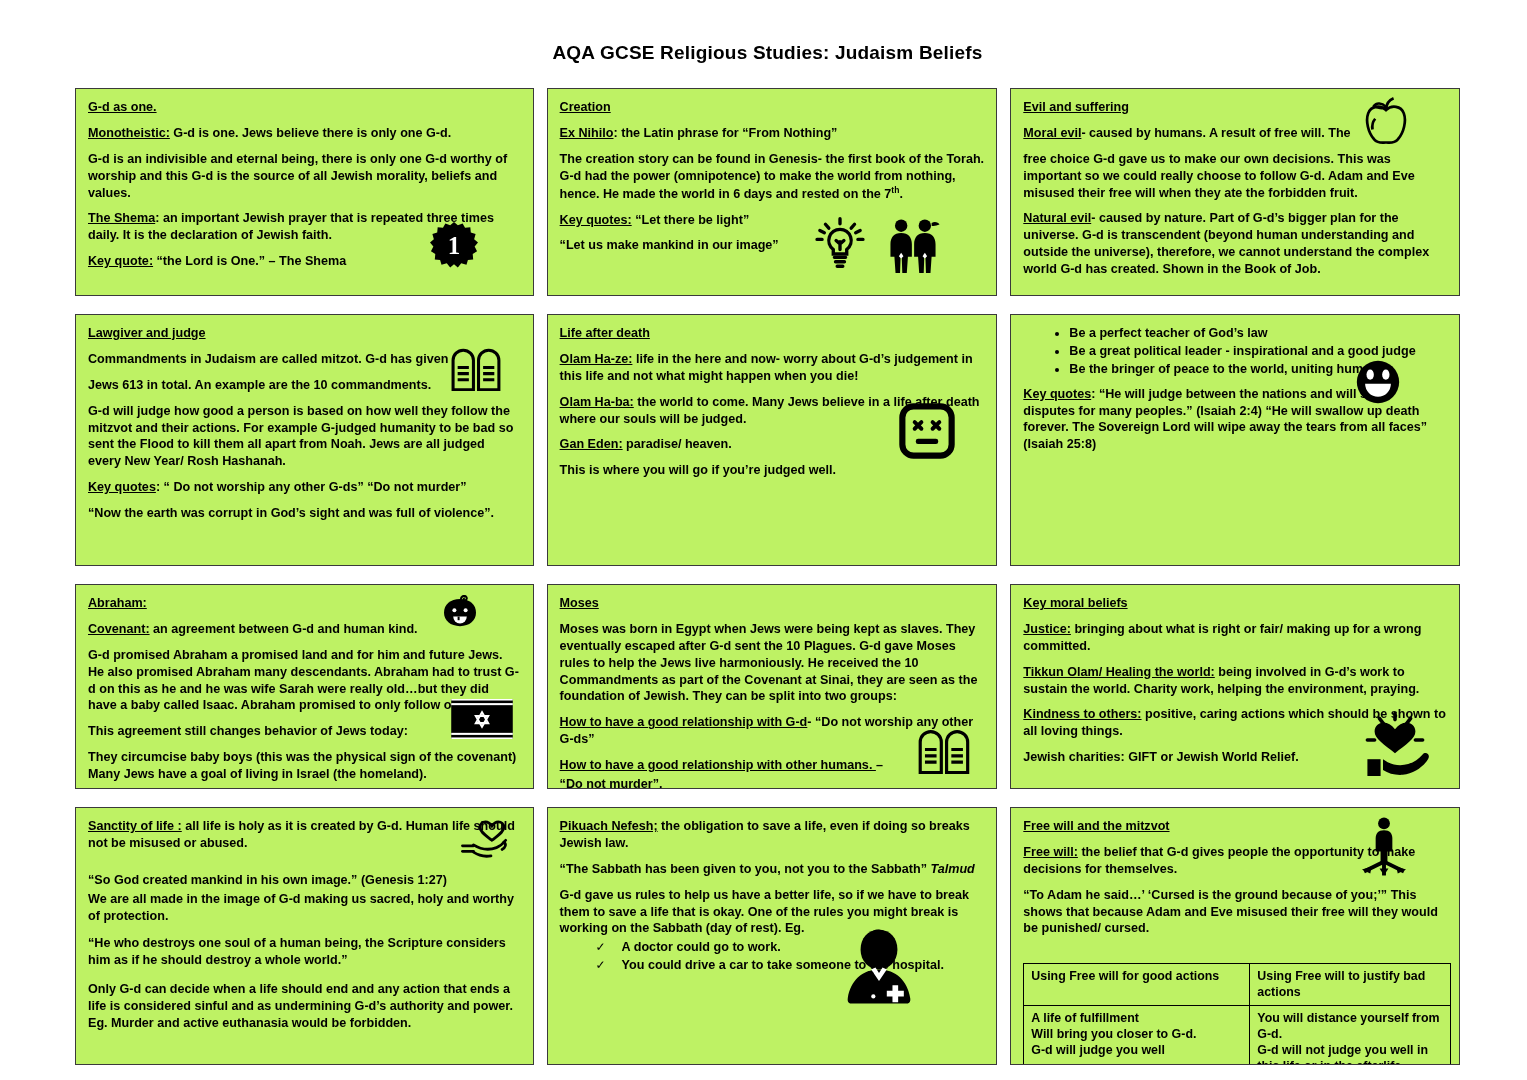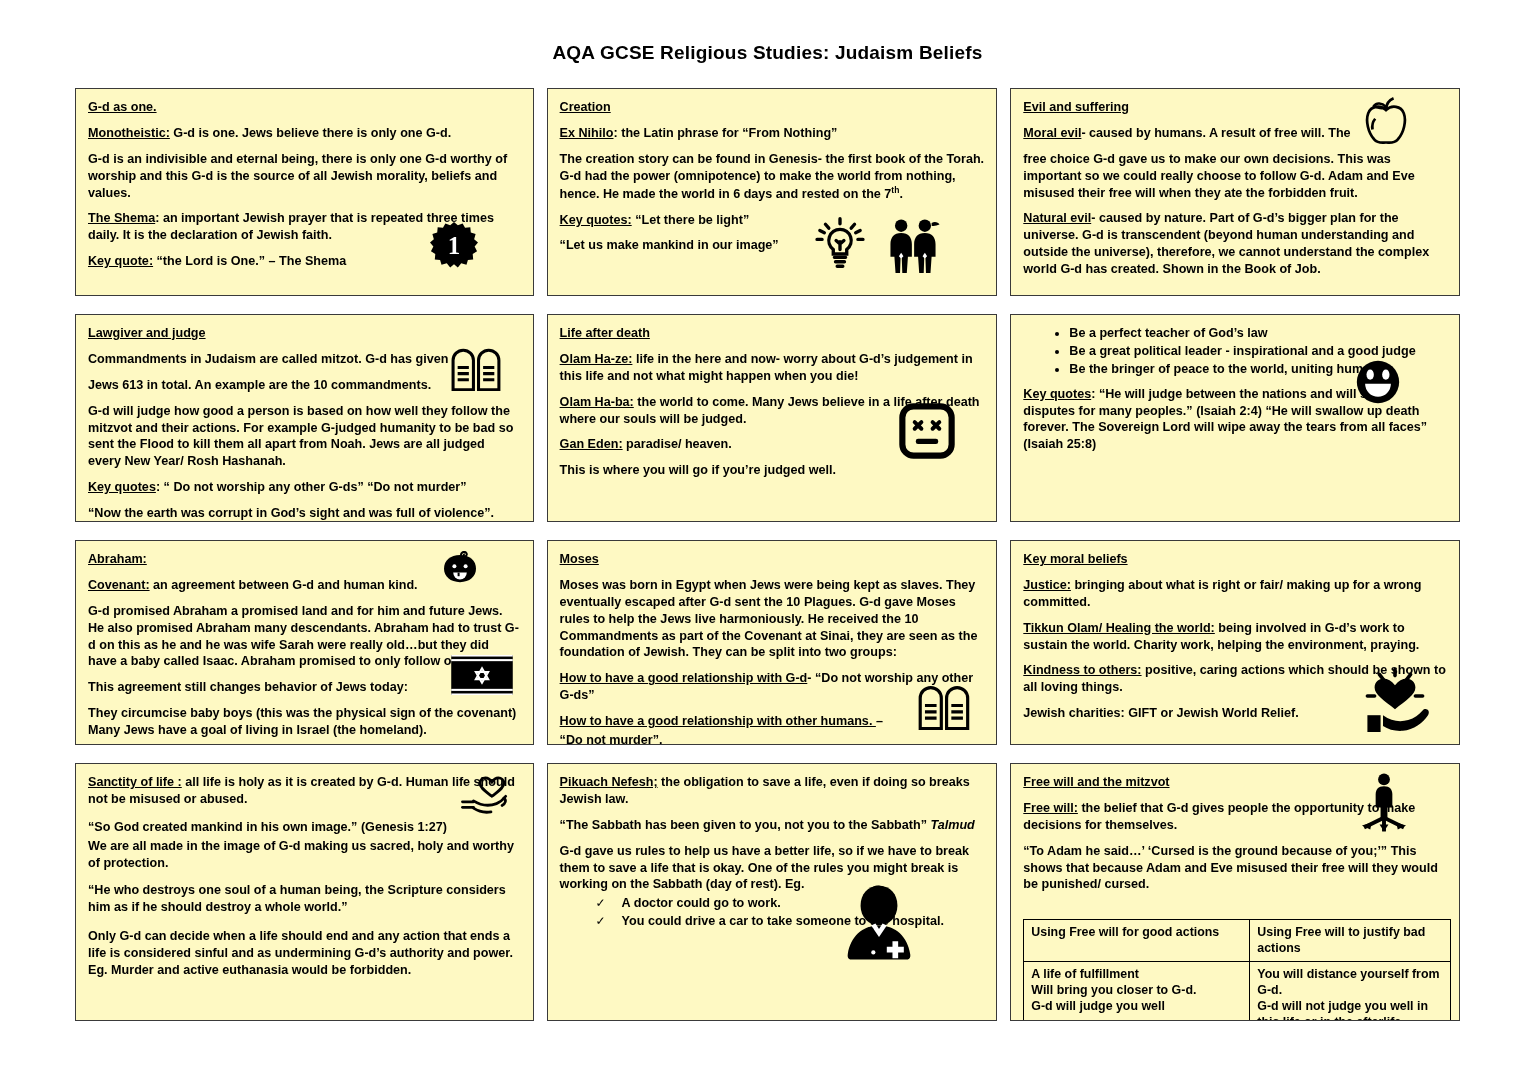--- a/index.html
+++ b/index.html
@@ -30,28 +30,28 @@
     top: 88px;
     left: 75px;
     width: 1385px;
   }
   .row {
     display: flex;
     gap: 13px;
     margin-bottom: 18px;
   }
   .row.r1 .cell { height: 208px; }
-  .row.r2 .cell { height: 208px; }
+  .row.r2 .cell { height: 252px; }
   .row.r3 .cell { height: 205px; }
   .row.r4 .cell { height: 258px; }
 
   .cell {
     position: relative;
     border: 1.5px solid #3a3a3a;
-    background: #fef9c3;
+    background: #bef264;
     box-sizing: border-box;
     padding: 10px 12px 6px 12px;
     font-size: 12.6px;
     line-height: 1.34;
     font-weight: bold;
     overflow: hidden;
   }
   .col1 { width: 463px; }
   .col2 { width: 455px; }
   .col3 { width: 454px; }
@@ -327,21 +327,21 @@
           <path d="M40 82 c14 10 28 12 42 8 c10 -3 18 -9 24 -16 c5 -6 14 0 9 8 c-8 13 -24 24 -42 26 c-12 1 -24 -2 -33 -8 z"></path>
         </svg>
       </span>
     </div>
   </div>
 
   <div class="row r4">
 
     <div class="cell col1">
       <p class="tight"><span class="u">Sanctity of life :</span><span> all life is holy as it is created by G-d. Human life should not be misused or abused.</span></p>
-      <p style="margin-bottom:2px;margin-top:11px">“So God created mankind in his own image.” (Genesis 1:27)</p>
+      <p style="margin-bottom:2px;margin-top:20px">“So God created mankind in his own image.” (Genesis 1:27)</p>
       <p>We are all made in the image of G-d making us sacred, holy and worthy of protection.</p>
       <p style="margin-bottom:12px;margin-top:11px">“He who destroys one soul of a human being, the Scripture considers him as if he should destroy a whole world.”</p>
       <p class="last">Only G-d can decide when a life should end and any action that ends a life is considered sinful and as undermining G-d’s authority and power. Eg. Murder and active euthanasia would be forbidden.</p>
       <span class="icon ic-handheart-out">
         <svg viewBox="0 0 110 100" width="52" height="46" fill="none" stroke="#000" stroke-width="6" stroke-linecap="round">
           <path d="M70 44 C56 33 44 26 44 16 c0 -8 6 -12 12 -12 c6 0 10 3 14 9 c4 -6 8 -9 14 -9 c6 0 12 4 12 12 c0 10 -12 17 -26 28 z"></path>
           <path d="M6 56 h24"></path>
           <path d="M6 68 h24"></path>
           <path d="M30 54 c16 10 34 12 50 6 c10 -4 16 -11 20 -16"></path>
           <path d="M30 70 c12 8 26 10 38 8"></path>

